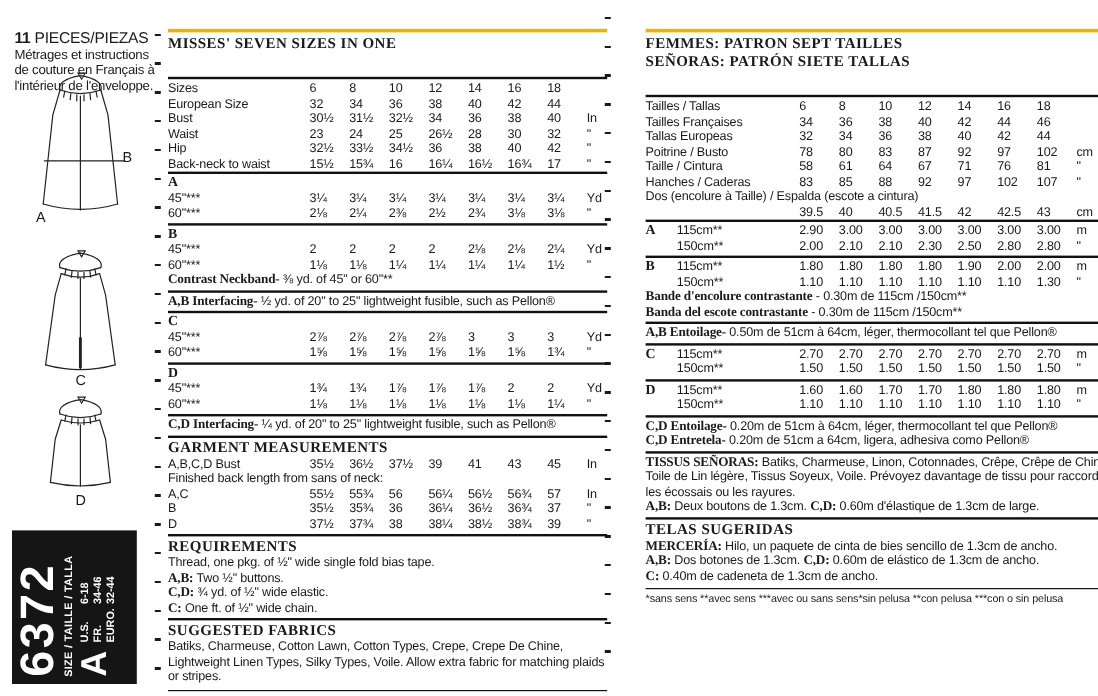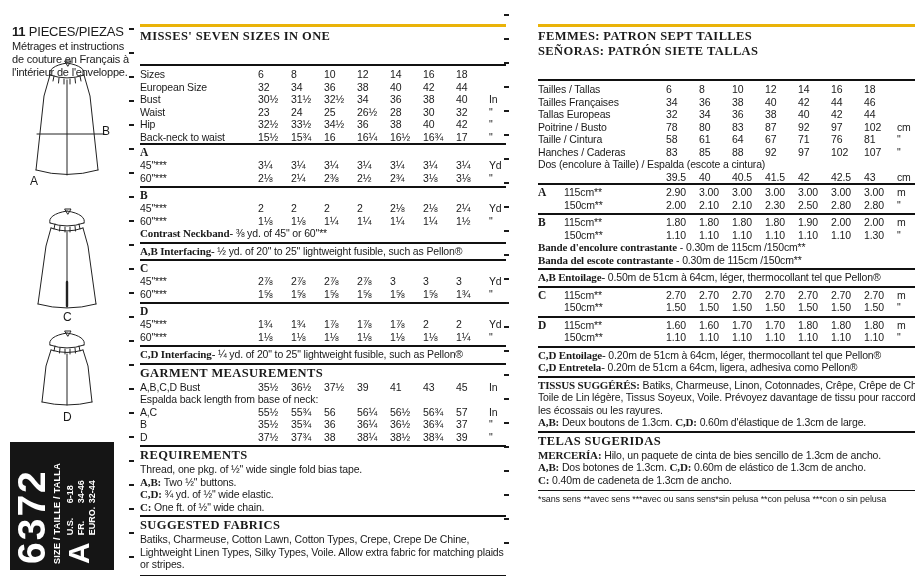--- a/index.html
+++ b/index.html
@@ -326,21 +326,21 @@
           <span class="tlabel">A,B,C,D Bust</span>
           <span class="tcell">35½</span>
           <span class="tcell">36½</span>
           <span class="tcell">37½</span>
           <span class="tcell">39</span>
           <span class="tcell">41</span>
           <span class="tcell">43</span>
           <span class="tcell">45</span>
           <span class="tunit">In</span>
         </div>
-        <div class="trow span">Espalda back length from base of neck:</div>
+        <div class="trow span">Finished back length from sans of neck:</div>
         <div class="trow">
           <span class="tlabel">A,C</span>
           <span class="tcell">55½</span>
           <span class="tcell">55¾</span>
           <span class="tcell">56</span>
           <span class="tcell">56¼</span>
           <span class="tcell">56½</span>
           <span class="tcell">56¾</span>
           <span class="tcell">57</span>
           <span class="tunit">In</span>
@@ -593,21 +593,21 @@
         </div>
       </div>
   </div>
 
   <div class="sec">
     <div class="para"><span class="lead">C,D Entoilage-</span><span> 0.20m de 51cm à 64cm, léger, thermocollant tel que Pellon®</span></div>
     <div class="para"><span class="lead">C,D Entretela-</span><span> 0.20m de 51cm a 64cm, ligera, adhesiva como Pellon®</span></div>
   </div>
 
   <div class="sec">
-    <div class="para"><span class="lead">TISSUS SUGGÉRÉS:</span><span> Batiks, Charmeuse, Linon, Cotonnades, Crêpe, Crêpe de Chine, Toile de Lin légère, Tissus Soyeux, Voile. Prévoyez davantage de tissu pour raccorder les écossais ou les rayures.</span></div>
+    <div class="para"><span class="lead">TISSUS SEÑORAS:</span><span> Batiks, Charmeuse, Linon, Cotonnades, Crêpe, Crêpe de Chine, Toile de Lin légère, Tissus Soyeux, Voile. Prévoyez davantage de tissu pour raccorder les écossais ou les rayures.</span></div>
     <div class="para"><span class="lead">A,B:</span><span> Deux boutons de 1.3cm. </span><span class="lead">C,D:</span><span> 0.60m d'élastique de 1.3cm de large.</span></div>
   </div>
 
   <div class="sec">
     <div class="htitle">TELAS SUGERIDAS</div>
     <div class="para"><span class="lead">MERCERÍA:</span><span> Hilo, un paquete de cinta de bies sencillo de 1.3cm de ancho.</span></div>
     <div class="para"><span class="lead">A,B:</span><span> Dos botones de 1.3cm. </span><span class="lead">C,D:</span><span> 0.60m de elástico de 1.3cm de ancho.</span></div>
     <div class="para"><span class="lead">C:</span><span> 0.40m de cadeneta de 1.3cm de ancho.</span></div>
   </div>
 

